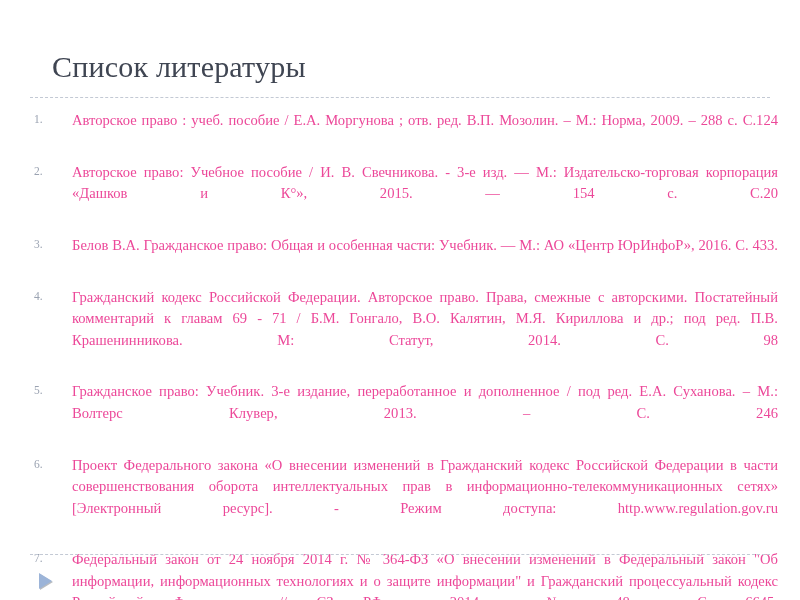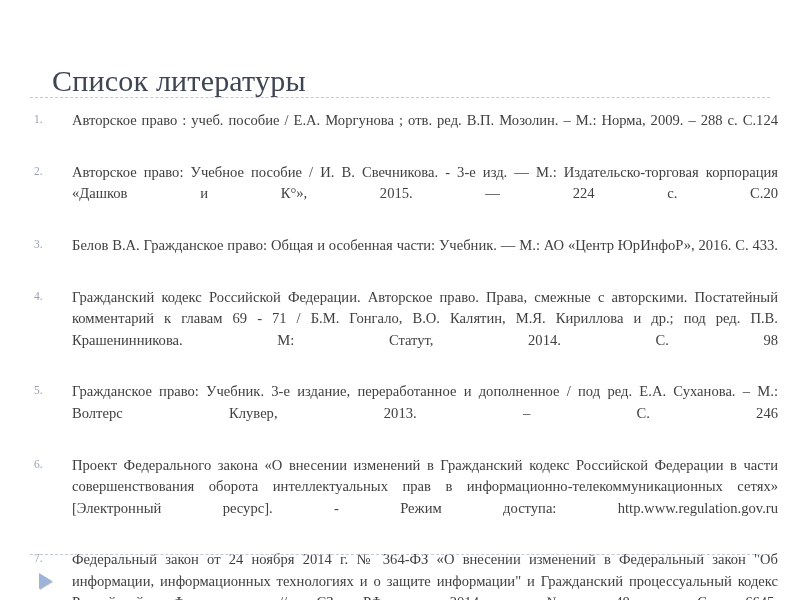--- a/index.html
+++ b/index.html
@@ -21,21 +21,21 @@
     width: 800px;
     height: 600px;
     background: #ffffff;
     box-sizing: border-box;
   }
 
   
   .slide-title {
     position: absolute;
     left: 52px;
-    top: 43px;
+    top: 29px;
     width: 700px;
     font-family: "Liberation Serif", "DejaVu Serif", serif;
     font-size: 30px;
     line-height: 36px;
     font-weight: 400;
     color: #3f4552;
     letter-spacing: 0.2px;
     white-space: nowrap;
   }
 
@@ -72,21 +72,21 @@
     font-family: "Liberation Serif", "DejaVu Serif", serif;
     font-size: 11.5px;
     line-height: 17px;
     color: #9aa2b1;
   }
   .ref-text {
     display: block;
     font-family: "Liberation Serif", "DejaVu Serif", serif;
     font-size: 14.6px;
     line-height: 21.4px;
-    color: #404040;
+    color: #ec4899;
     text-align: justify;
     text-justify: inter-word;
     word-spacing: 0.1px;
     hyphens: none;
   }
   
   .ref-text::after {
     content: "";
     display: inline-block;
     width: 100%;
@@ -114,21 +114,21 @@
 
   <div class="ref-list">
 
     <div class="ref-item">
       <span class="ref-num">1.</span>
       <span class="ref-text">Авторское право : учеб. пособие / Е.А. Моргунова ; отв. ред. В.П. Мозолин. – М.: Норма, 2009. – 288 с. С.124</span>
     </div>
 
     <div class="ref-item">
       <span class="ref-num">2.</span>
-      <span class="ref-text">Авторское право: Учебное пособие / И. В. Свечникова. - 3-е изд. — М.: Издательско-торговая корпорация «Дашков и К°», 2015. — 224 с. С.20</span>
+      <span class="ref-text">Авторское право: Учебное пособие / И. В. Свечникова. - 3-е изд. — М.: Издательско-торговая корпорация «Дашков и К°», 2015. — 154 с. С.20</span>
     </div>
 
     <div class="ref-item">
       <span class="ref-num">3.</span>
       <span class="ref-text">Белов В.А. Гражданское право: Общая и особенная части: Учебник. — М.: АО «Центр ЮрИнфоР», 2016. С. 433.</span>
     </div>
 
     <div class="ref-item">
       <span class="ref-num">4.</span>
       <span class="ref-text">Гражданский кодекс Российской Федерации. Авторское право. Права, смежные с авторскими. Постатейный комментарий к главам 69 - 71 / Б.М. Гонгало, В.О. Калятин, М.Я. Кириллова и др.; под ред. П.В. Крашенинникова. М: Статут, 2014. С. 98</span>

